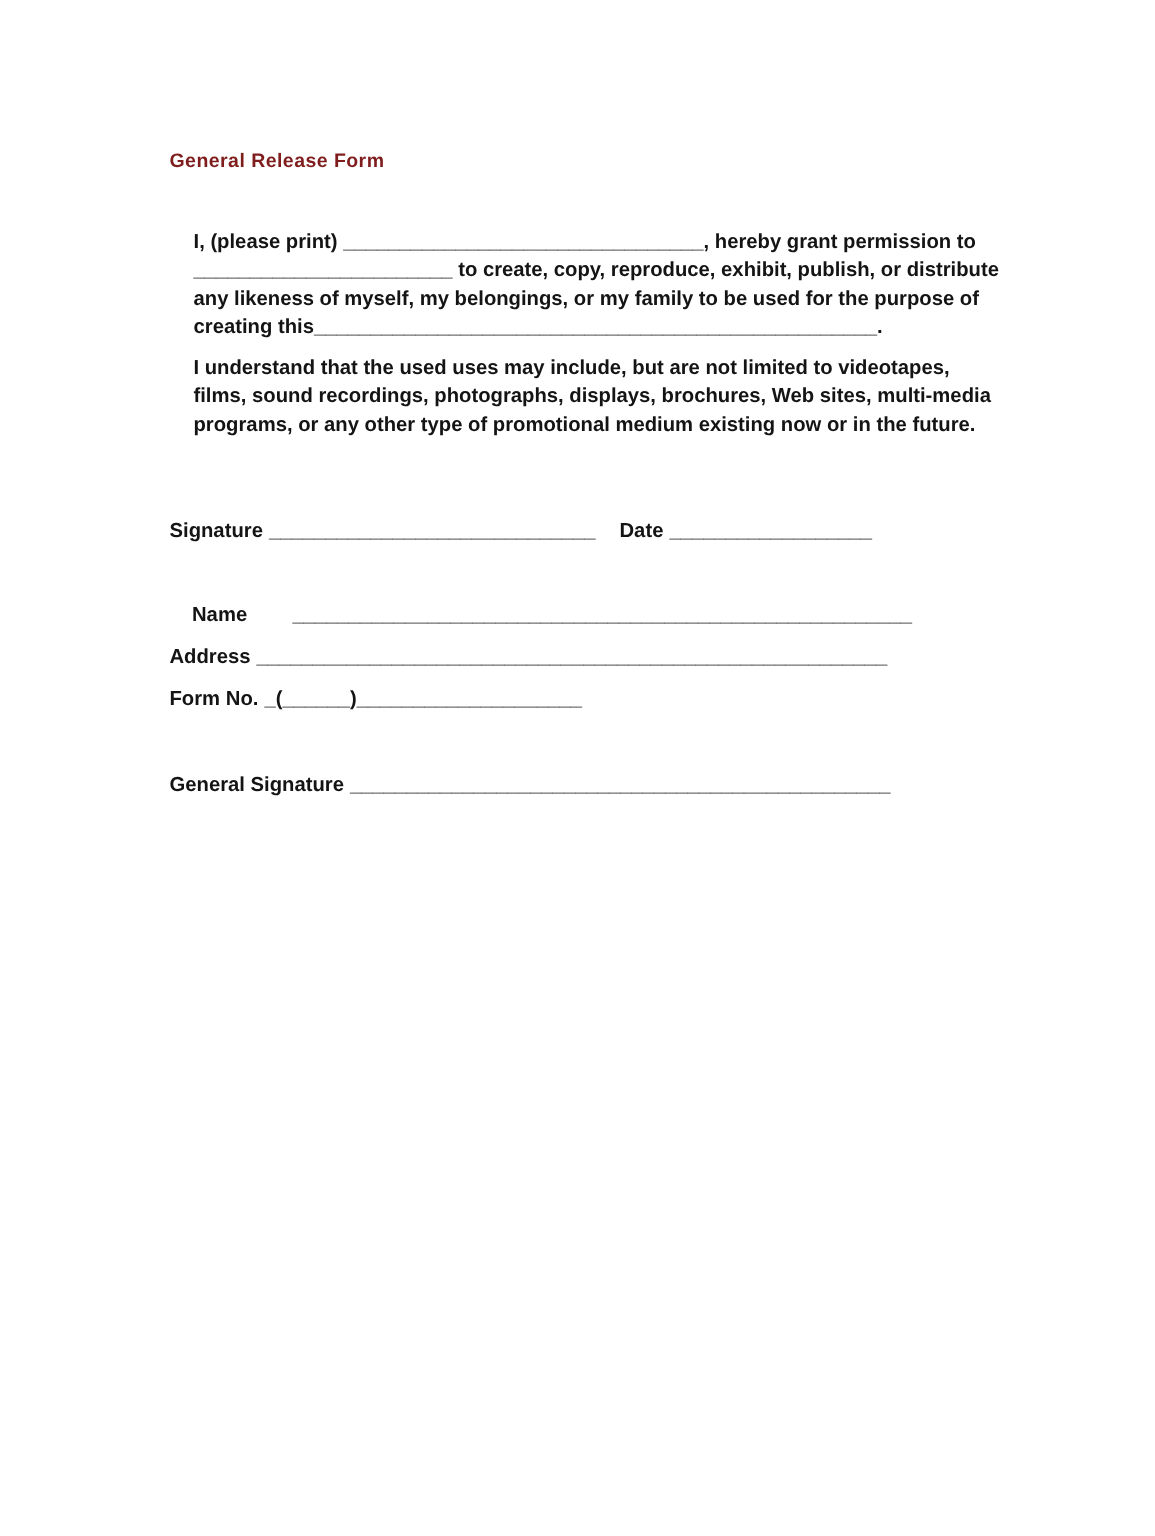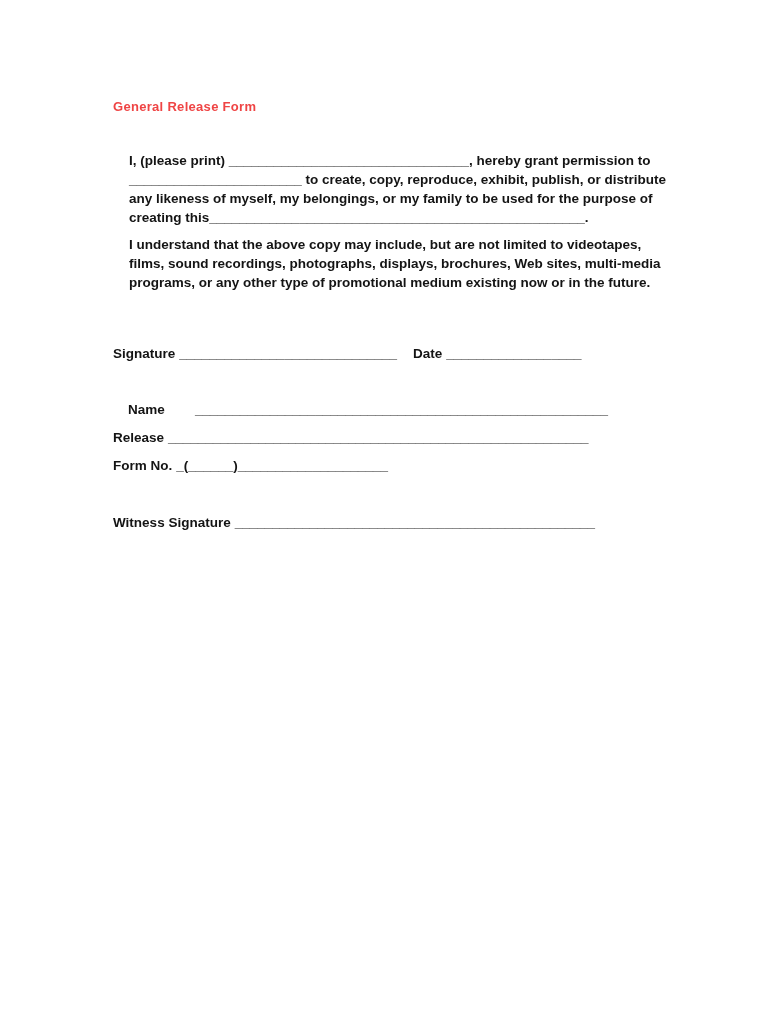--- a/index.html
+++ b/index.html
@@ -16,21 +16,21 @@
     overflow: hidden;
   }
   .page {
     box-sizing: content-box;
     padding: 97px 0 0 113px;
     width: 558px;
     font-size: 13.5px;
     line-height: 19px;
   }
   .doc-title {
-    color: #ef4444;
+    color: #7f1d1d;
     font-size: 13px;
     letter-spacing: 0.3px;
     margin: 0 0 35px 0;
   }
   .para {
     margin: 0 0 8px 16px;
   }
   .blank {
     white-space: nowrap;
   }
@@ -49,36 +49,36 @@
 </style>
 </head>
 <body>
 
 <div class="page">
 
   <h1 class="doc-title">General Release Form</h1>
 
   <p class="para"><span>I, (please print) </span><span class="blank">________________________________</span><span>, hereby grant permission to </span><span class="blank">_______________________</span><span> to create, copy, reproduce, exhibit, publish, or distribute any likeness of myself, my belongings, or my family to be used for the purpose of creating this</span><span class="blank">__________________________________________________</span><span>.</span></p>
 
-  <p class="para">I understand that the above copy may include, but are not limited to videotapes, films, sound recordings, photographs, displays, brochures, Web sites, multi-media programs, or any other type of promotional medium existing now or in the future.</p>
+  <p class="para">I understand that the used uses may include, but are not limited to videotapes, films, sound recordings, photographs, displays, brochures, Web sites, multi-media programs, or any other type of promotional medium existing now or in the future.</p>
 
 
   <div class="row sig-row">
     <span>Signature</span><span class="blank after-label">_____________________________</span><span class="date-label">Date</span><span class="blank after-label">__________________</span>
   </div>
 
   <div class="row name-row">
     <span class="name-label">Name</span><span class="blank">_______________________________________________________</span>
   </div>
 
   <div class="row addr-row">
-    <span>Release</span><span class="blank after-label">________________________________________________________</span>
+    <span>Address</span><span class="blank after-label">________________________________________________________</span>
   </div>
 
   <div class="row phone-row">
     <span>Form No.</span><span class="blank after-label">_(______)____________________</span>
   </div>
 
   <div class="row witness-row">
-    <span>Witness Signature</span><span class="blank after-label">________________________________________________</span>
+    <span>General Signature</span><span class="blank after-label">________________________________________________</span>
   </div>
 
 </div>
 
 </body></html>

